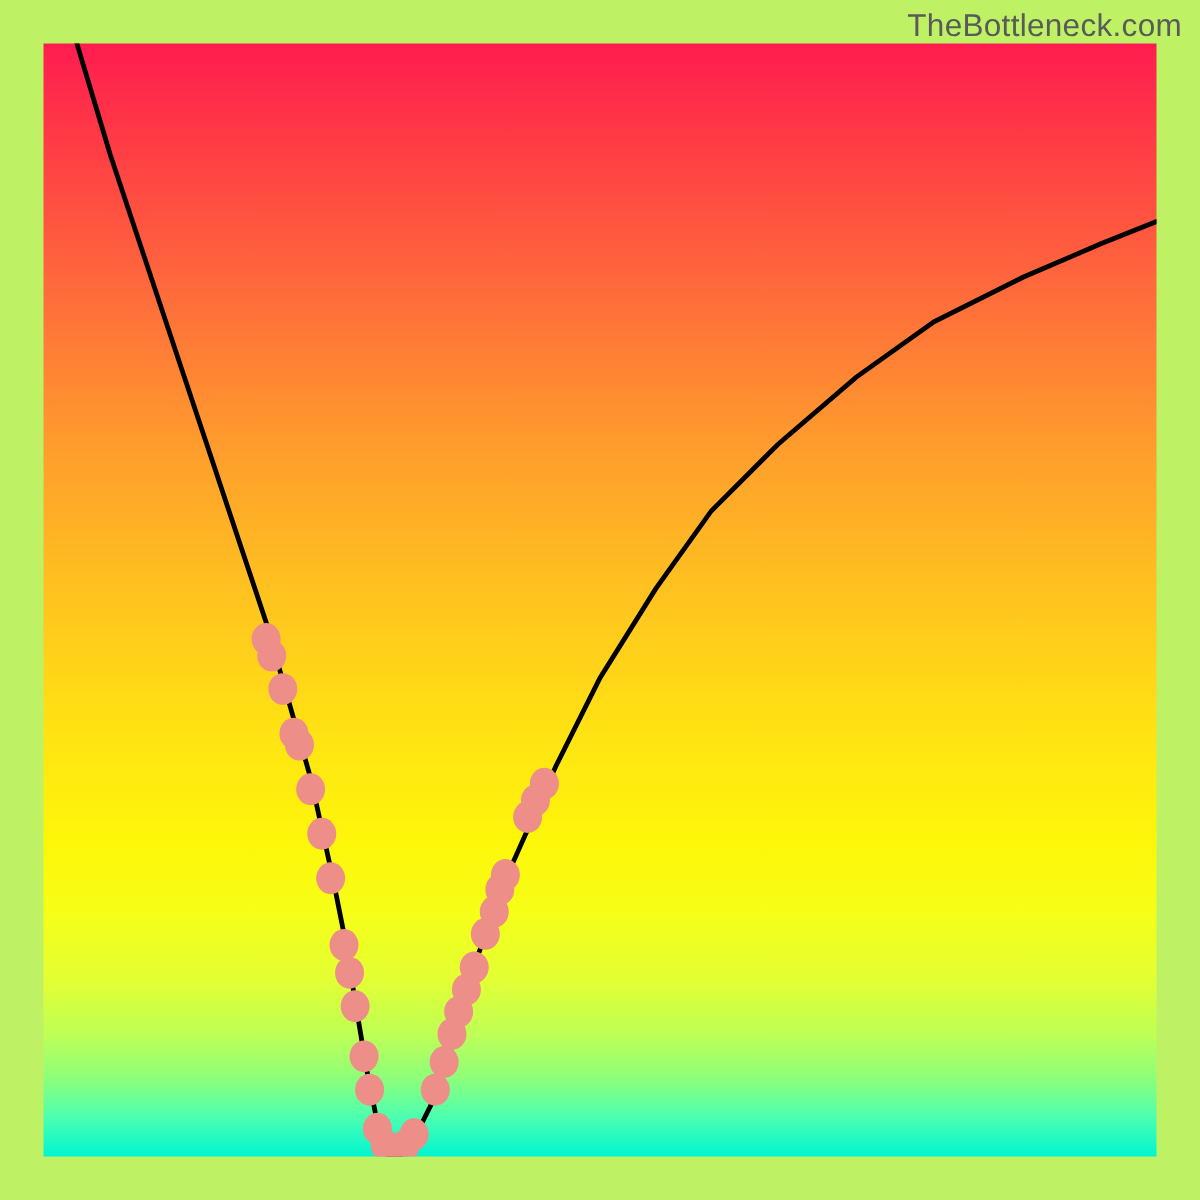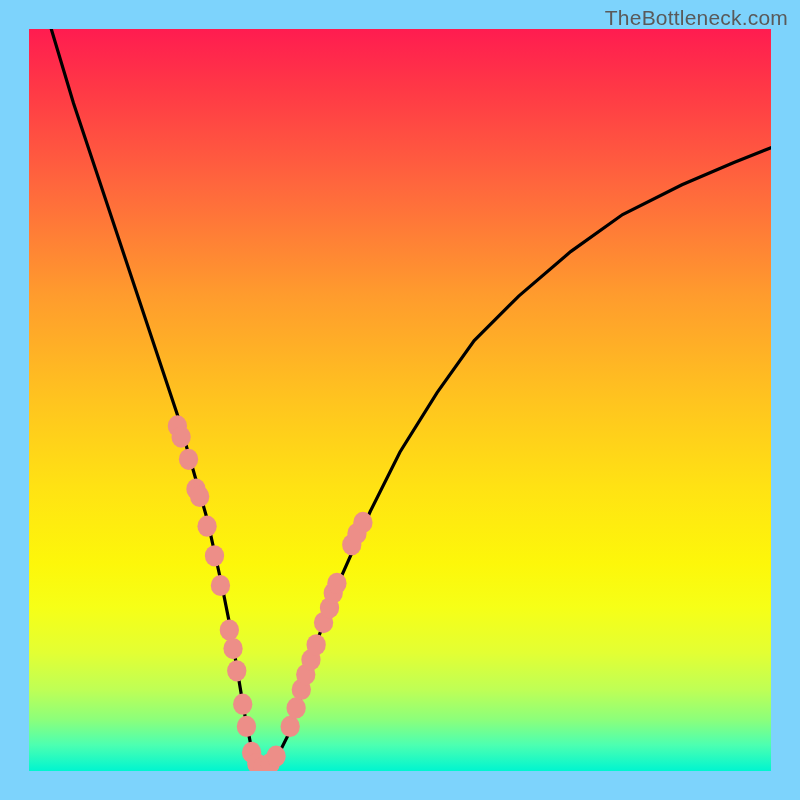--- a/index.html
+++ b/index.html
@@ -10,21 +10,21 @@
     overflow: hidden;
     background: #000;
     font-family: Arial, Helvetica, sans-serif;
   }
   .frame {
     position: absolute;
     top: 0;
     left: 0;
     width: 800px;
     height: 800px;
-    background: #7dd3fc;
+    background: #bef264;
   }
   .plot {
     position: absolute;
     top: 29px;
     left: 29px;
     width: 742px;
     height: 742px;
     background: linear-gradient(to bottom,
       #ff1c50 0%,
       #ff3846 8%,

